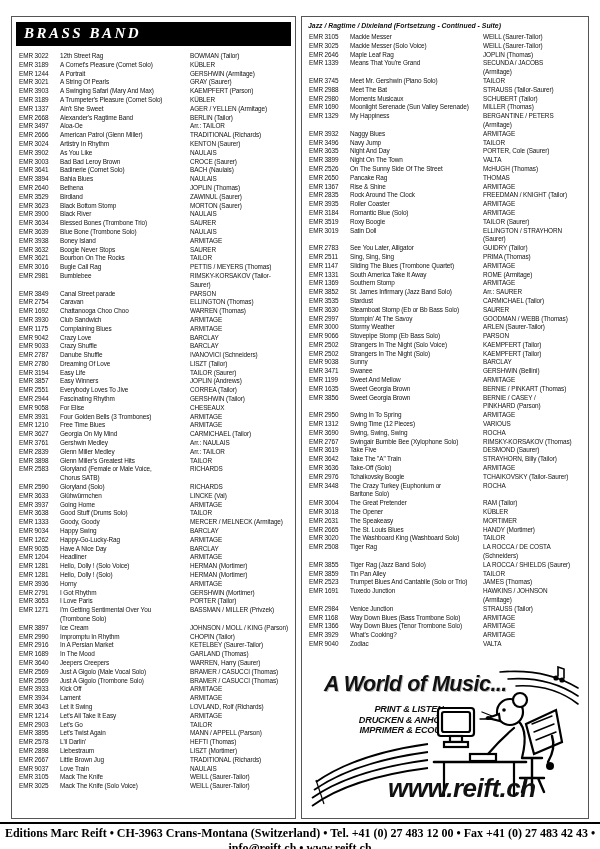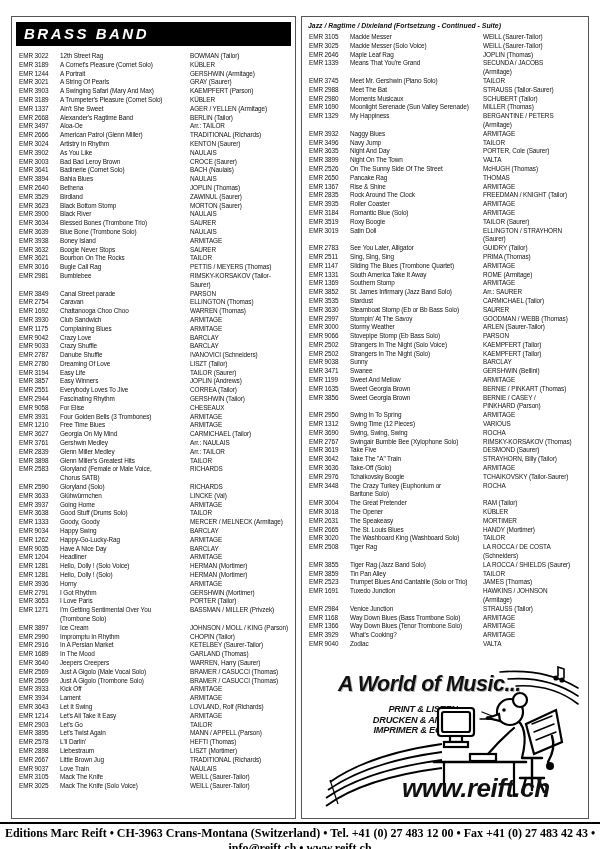--- a/index.html
+++ b/index.html
@@ -10,38 +10,38 @@
   }
   .col {
     position:absolute; top:16px; height:803px; border:1px solid #555; background:#fff;
   }
   .col-left  { left:11px;  width:285px; }
   .col-right { left:301px; width:288px; }
 
   .brand-bar {
     margin:5px 4px 5px 4px; background:#000; color:#fff;
     font-weight:bold; font-size:15px; letter-spacing:2.5px;
-    padding:3px 8px 4px 8px; font-style:italic;
+    padding:3px 8px 4px 8px; font-style:italic;font-family:Liberation Serif, serif;
   }
   .section-title {
     margin:4px 7px 3px 7px; font-weight:bold; font-size:7.6px; letter-spacing:.2px;
   }
   .continued-title {
     margin:5px 6px 3px 6px; font-weight:bold; font-style:italic; font-size:6.9px;
   }
 
   .rows { padding:1px 5px 0 7px; }
   .row  { display:flex; align-items:flex-start; }
   .row span { font-size:6.4px; line-height:8.8px; letter-spacing:-0.1px; }
   .row .num   { width:41px; flex:none; }
   .row .title { flex:1; padding-right:3px; white-space:pre-line; }
   .row .comp  { width:100px; flex:none; white-space:pre-line; }
 
   
-  .ad { position:absolute; left:22px; right:6px; bottom:6px; height:148px; }
+  .ad { position:absolute; left:8px; right:6px; bottom:6px; height:148px; }
   .ad-headline {
     position:absolute; top:8px; left:14px;
     font-weight:bold; font-style:italic; font-size:21.5px; letter-spacing:-0.5px;
     text-shadow:1px 1px 0 #bbb;
   }
   .ad-taglines { position:absolute; top:40px; left:24px; width:150px; text-align:center; }
   .ad-taglines div { font-weight:bold; font-style:italic; font-size:9.2px; line-height:10.5px; letter-spacing:-0.2px; }
   .ad-url {
     position:absolute; bottom:8px; left:78px;
     font-weight:bold; font-style:italic; font-size:26px; letter-spacing:-0.5px;

